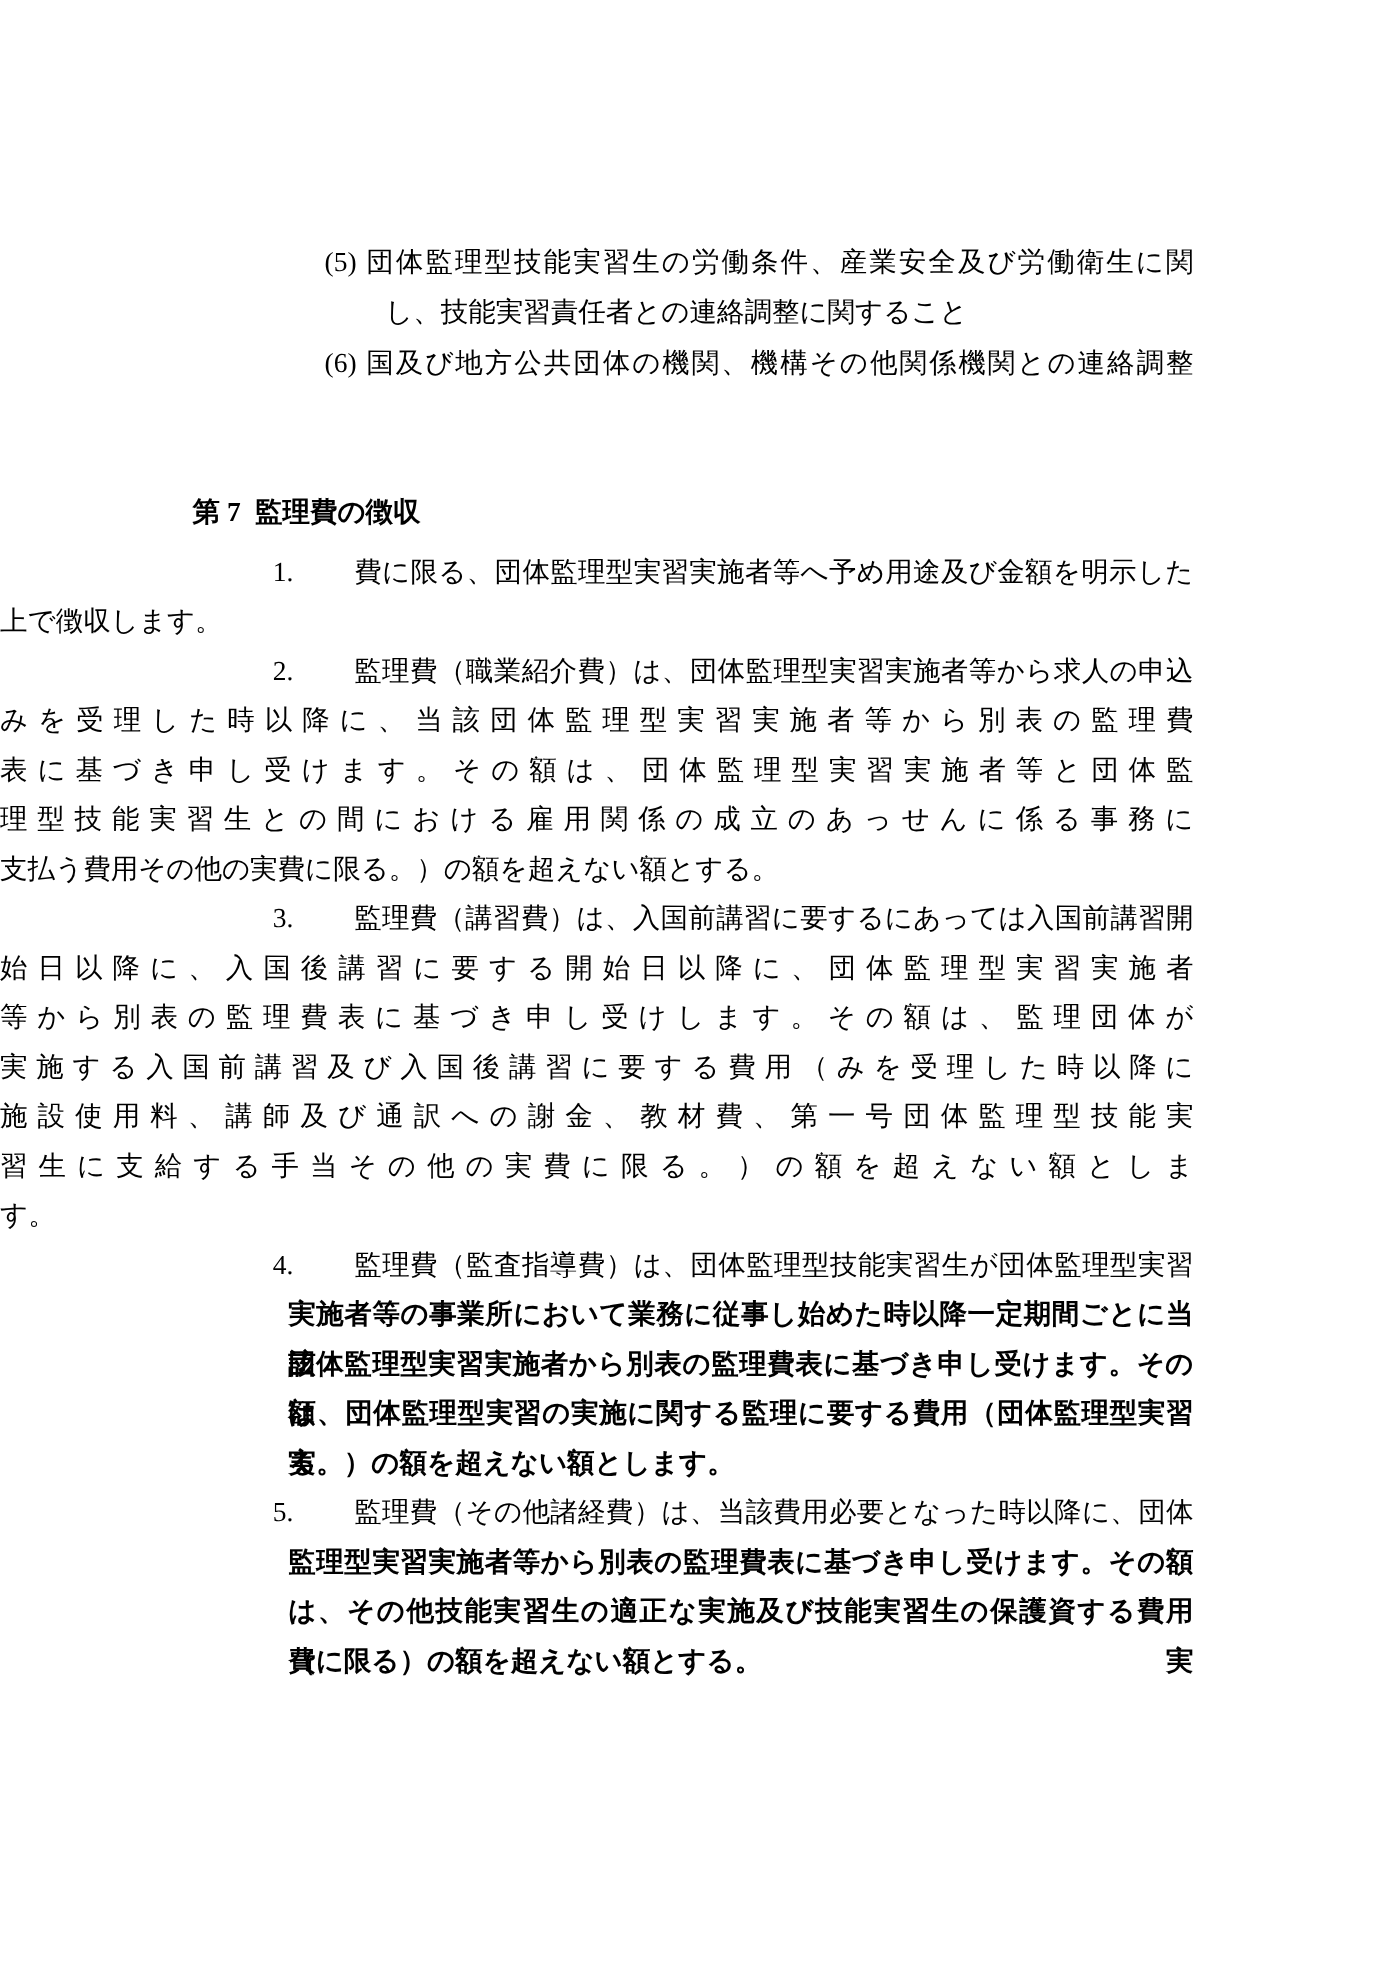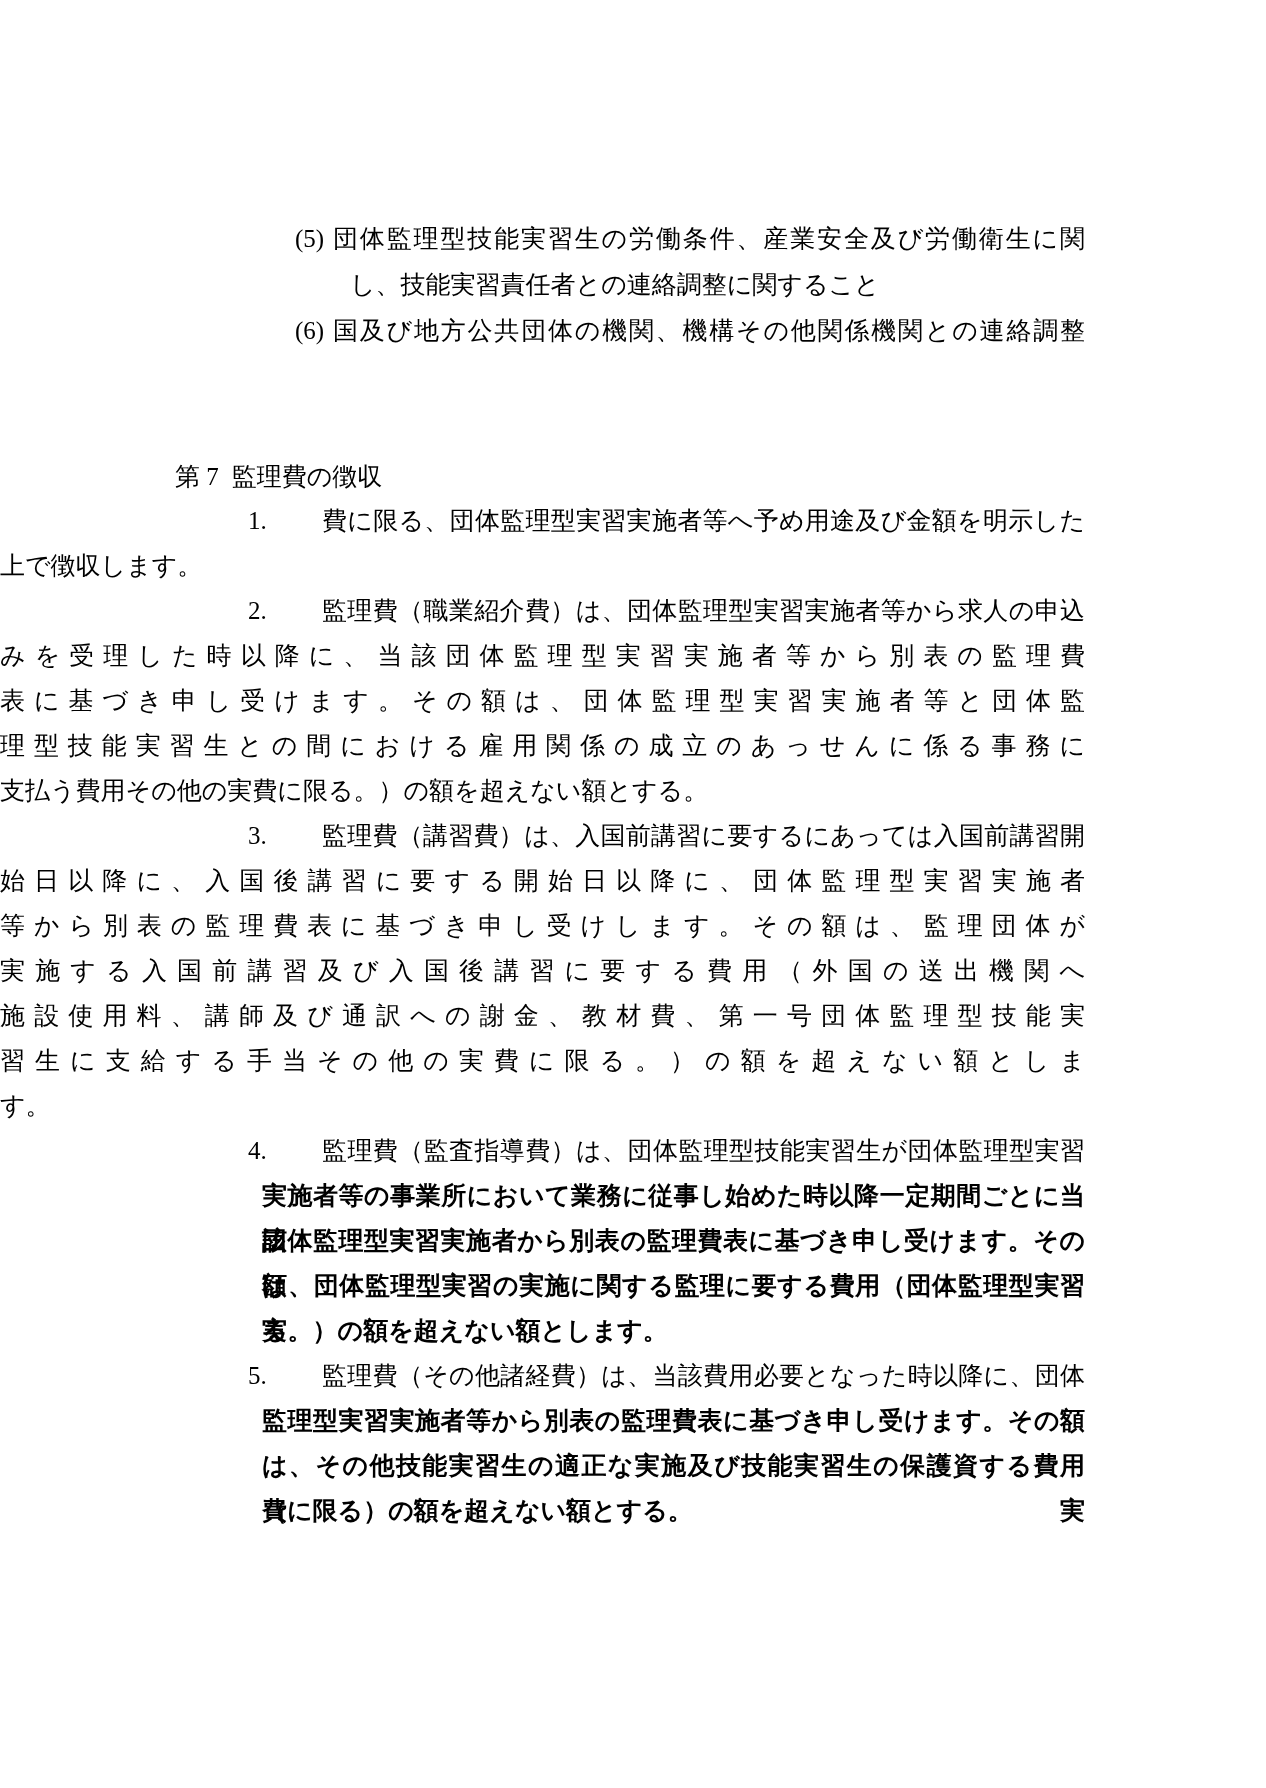--- a/index.html
+++ b/index.html
@@ -45,25 +45,26 @@
     left: 0;
   }
   .sub-items .line { height: 46px; line-height: 46px; }
   .sub-items .num { left: 295px; line-height: 46px; }
   .sub-items .line.first { padding-left: 333px; }
   .sub-items .line.cont  { padding-left: 350px; }
 
   
   .heading {
     position: absolute;
-    top: 454px;
+    top: 444px;
     left: 175px;
     height: 45px;
     line-height: 45px;
     white-space: nowrap;
+    font-weight: bold;
   }
   .heading .h-title { margin-left: 13px; }
 
   
   .items {
     position: absolute;
     top: 498px;
     left: 0;
   }
   .items .num { left: 248px; }
@@ -108,21 +109,21 @@
       <div class="line cont just">理型技能実習生との間における雇用関係の成立のあっせんに係る事務に</div>
       <div class="line cont">支払う費用その他の実費に限る。）の額を超えない額とする。</div>
     </div>
 
     <div class="item">
       <div class="line first just">
         <span class="num">3.</span><span class="t">監理費（講習費）は、入国前講習に要するにあっては入国前講習開</span>
       </div>
       <div class="line cont just">始日以降に、入国後講習に要する開始日以降に、団体監理型実習実施者</div>
       <div class="line cont just">等から別表の監理費表に基づき申し受けします。その額は、監理団体が</div>
-      <div class="line cont just">実施する入国前講習及び入国後講習に要する費用（外国の送出機関へ</div>
+      <div class="line cont just">実施する入国前講習及び入国後講習に要する費用（みを受理した時以降に</div>
       <div class="line cont just">施設使用料、講師及び通訳への謝金、教材費、第一号団体監理型技能実</div>
       <div class="line cont just">習生に支給する手当その他の実費に限る。）の額を超えない額としま</div>
       <div class="line cont">す。</div>
     </div>
 
     <div class="item tight">
       <div class="line first just">
         <span class="num">4.</span><span class="t">監理費（監査指導費）は、団体監理型技能実習生が団体監理型実習</span>
       </div>
       <div class="line cont just">実施者等の事業所において業務に従事し始めた時以降一定期間ごとに当該</div>

